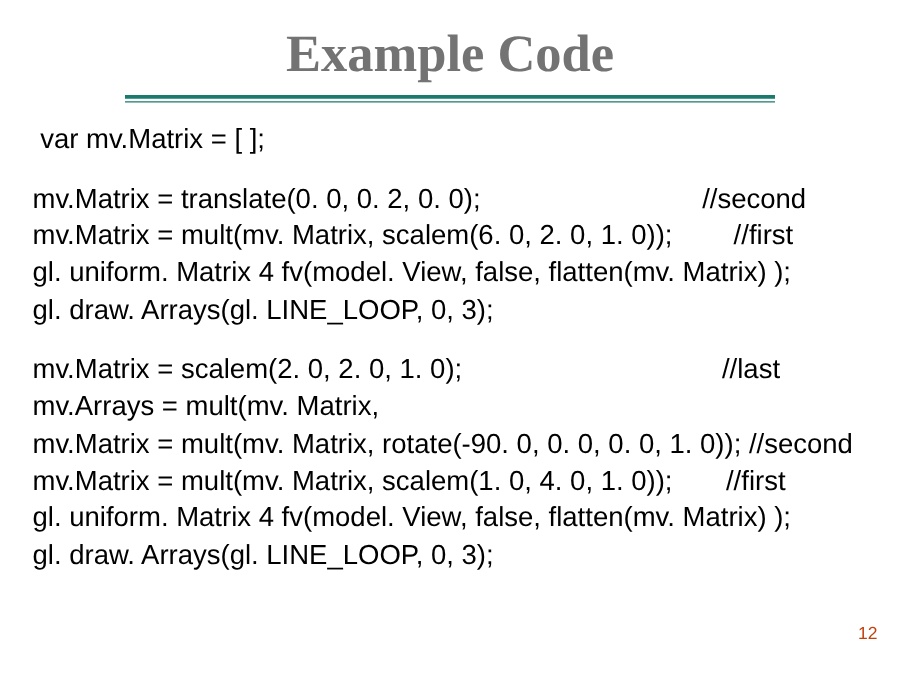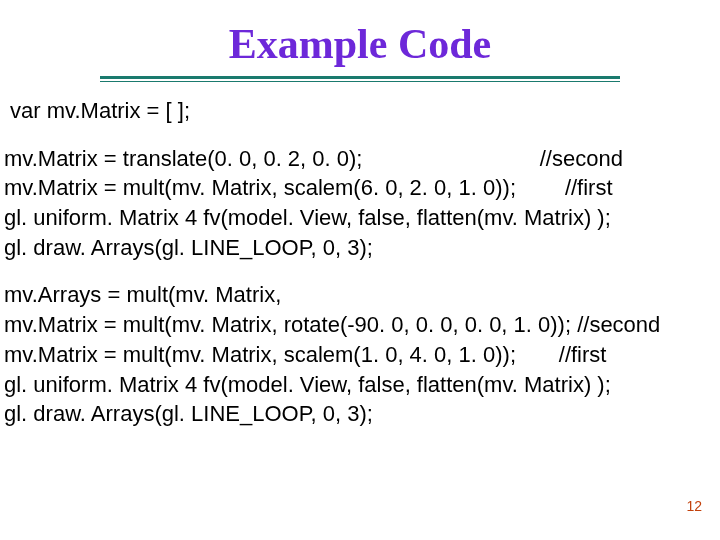--- a/index.html
+++ b/index.html
@@ -13,30 +13,30 @@
   }
   .title-wrap {
     text-align: center;
     padding-top: 20px;
     padding-bottom: 8px;
   }
   .title {
     font-family: "Times New Roman", Times, serif;
     font-weight: bold;
     font-size: 42px;
-    color: #6d28d9;
+    color: #737373;
   }
   .rule-stack {
     width: 520px;
     margin: 0 auto 14px auto;
   }
   .rule1 { height: 3px; background: #1a7a6e; }
   .rule2 { height: 1px; background: #1a7a6e; margin-top: 2px; }
   .content {
-    padding: 0 10px 0 4px;
+    padding: 0 10px 0 26px;
     font-size: 22px;
     line-height: 1.35;
     color: #000000;
   }
   .block { margin-bottom: 18px; }
   .line { white-space: pre; }
   .page-num {
     position: absolute;
     right: 18px;
     bottom: 26px;
@@ -61,20 +61,21 @@
   </div>
 
   <div class="block">
     <div class="line">mv.Matrix = translate(0. 0, 0. 2, 0. 0);                             //second</div>
     <div class="line">mv.Matrix = mult(mv. Matrix, scalem(6. 0, 2. 0, 1. 0));        //first</div>
     <div class="line">gl. uniform. Matrix 4 fv(model. View, false, flatten(mv. Matrix) );</div>
     <div class="line">gl. draw. Arrays(gl. LINE_LOOP, 0, 3);</div>
   </div>
 
   <div class="block">
+    <div class="line">mv.Matrix = scalem(2. 0, 2. 0, 1. 0);                                  //last</div>
     <div class="line">mv.Arrays = mult(mv. Matrix,</div>
     <div class="line">mv.Matrix = mult(mv. Matrix, rotate(-90. 0, 0. 0, 0. 0, 1. 0)); //second</div>
     <div class="line">mv.Matrix = mult(mv. Matrix, scalem(1. 0, 4. 0, 1. 0));       //first</div>
     <div class="line">gl. uniform. Matrix 4 fv(model. View, false, flatten(mv. Matrix) );</div>
     <div class="line">gl. draw. Arrays(gl. LINE_LOOP, 0, 3);</div>
   </div>
 </div>
 
 <div class="page-num">12</div>
 

